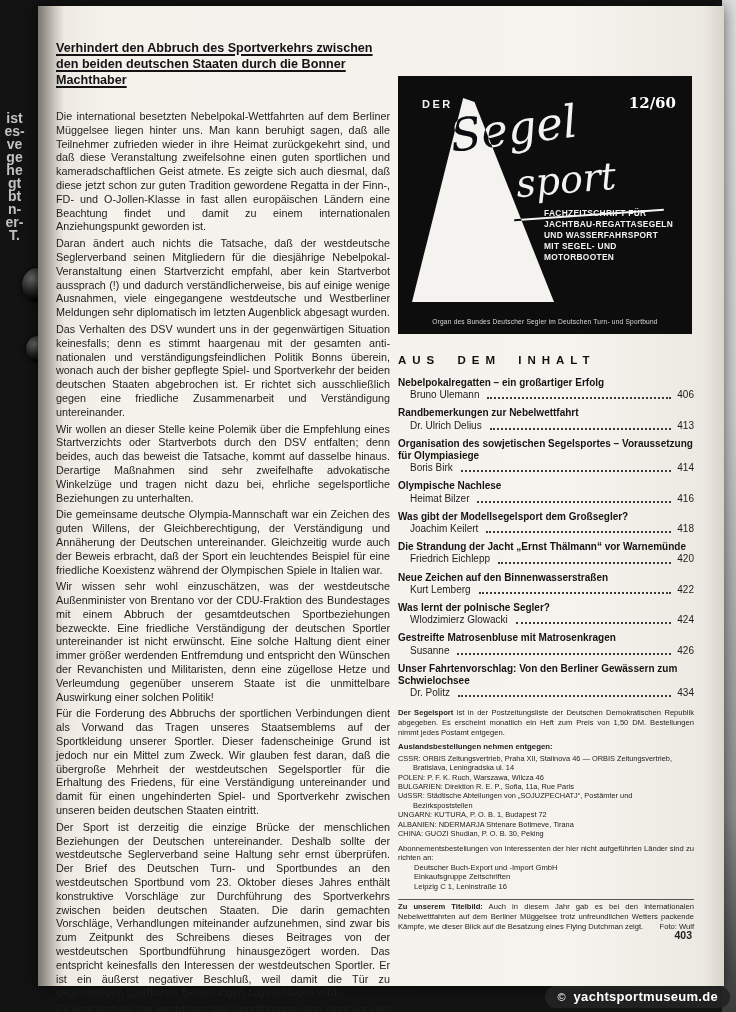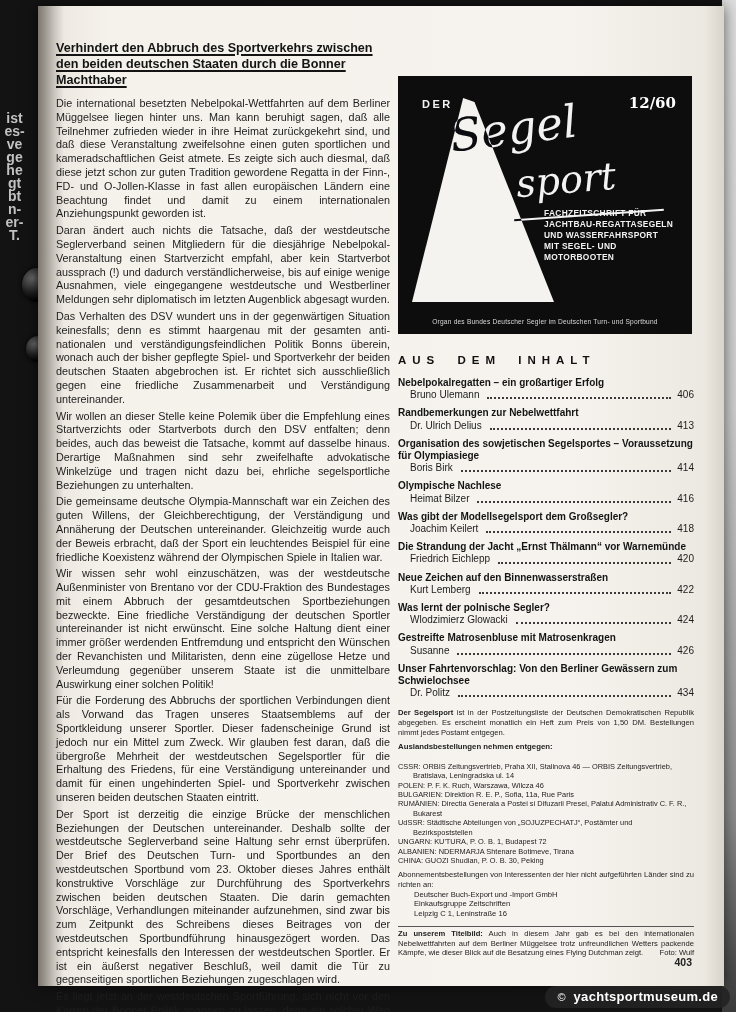--- a/index.html
+++ b/index.html
@@ -39,21 +39,21 @@
     box-shadow: 0 0 4px rgba(0,0,0,0.8);
   }
   .hole-1 { left: 22px; top: 268px; width: 30px; height: 34px; }
   .hole-2 { left: 26px; top: 336px; width: 24px; height: 26px; }
 
   
   .col-left { position: absolute; left: 18px; top: 34px; width: 334px; }
   .article-title {
     font-size: 12.6px; font-weight: bold; line-height: 16px;
     text-decoration: underline; text-decoration-thickness: 1.5px; text-underline-offset: 2px;
-    margin-bottom: 9px; color: #141414;
+    margin-bottom: 22px; color: #141414;
   }
   .article-paragraphs p {
     font-size: 10.8px; line-height: 13.8px; text-align: justify;
     margin-bottom: 3px; color: #1d1d1d;
   }
 
   
   .col-right { position: absolute; left: 360px; top: 70px; width: 296px; }
 
   
@@ -112,21 +112,21 @@
   .toc-title { font-weight: bold; font-size: 10px; line-height: 12.2px; color: #141414; }
   .toc-sub { display: flex; align-items: flex-end; padding-left: 12px; font-size: 10px; line-height: 12.2px; }
   .toc-author { white-space: nowrap; }
   .leader { flex: 1; border-bottom: 2px dotted #3a3a3a; margin: 0 6px 2px 8px; min-width: 20px; }
   .toc-page { white-space: nowrap; }
 
   
   .imprint { margin-top: 9px; font-size: 7.6px; line-height: 9.6px; text-align: justify; color: #222; }
   .imprint b { font-weight: bold; }
   .foreign-heading { font-weight: bold; margin-top: 5px; font-size: 7.8px; }
-  .foreign-entries { margin-top: 10px; }
+  .foreign-entries { margin-top: 2px; }
   .foreign-entries .entry { padding-left: 15px; text-indent: -15px; font-size: 7.4px; line-height: 9.4px; text-align: left; }
   .subscription { margin-top: 5px; }
   .subscription-lines div { padding-left: 16px; }
   .cover-note { margin-top: 8px; border-top: 1px solid #555; padding-top: 2px; }
   .cover-note .credit { float: right; padding-left: 8px; }
   .page-number { text-align: right; font-weight: bold; font-size: 10.5px; padding-right: 2px; }
 
   
   .watermark {
     position: absolute; right: 6px; bottom: 4px;
@@ -302,21 +302,20 @@
         <div class="postal">
           <b>Der Segelsport</b>
           <span>ist in der Postzeitungsliste der Deutschen Demokratischen Republik abgegeben. Es erscheint monatlich ein Heft zum Preis von 1,50 DM. Bestellungen nimmt jedes Postamt entgegen.</span>
         </div>
         <div class="foreign-heading">Auslandsbestellungen nehmen entgegen:</div>
         <div class="foreign-entries">
 
         <div class="entry">CSSR: ORBIS Zeitungsvertrieb, Praha XII, Stalinova 46 — ORBIS Zeitungsvertrieb, Bratislava, Leningradska ul. 14</div>
             <div class="entry">POLEN: P. F. K. Ruch, Warszawa, Wilcza 46</div>
             <div class="entry">BULGARIEN: Direktion R. E. P., Sofia, 11a, Rue Paris</div>
-            <div class="entry">RUMÄNIEN: Directia Generala a Postei si Difuzarii Presei, Palatul Administrativ C. F. R., Bukarest</div>
             <div class="entry">UdSSR: Städtische Abteilungen von „SOJUZPECHATJ“, Postämter und Bezirkspoststellen</div>
             <div class="entry">UNGARN: KU'TURA, P. O. B. 1, Budapest 72</div>
             <div class="entry">ALBANIEN: NDERMARJA Shtenare Botimeve, Tirana</div>
             <div class="entry">CHINA: GUOZI Shudian, P. O. B. 30, Peking</div>
           </div>
         <div class="subscription">
           <span>Abonnementsbestellungen von Interessenten der hier nicht aufgeführten Länder sind zu richten an:</span>
           <div class="subscription-lines">
 
           <div>Deutscher Buch-Export und -Import GmbH</div>

